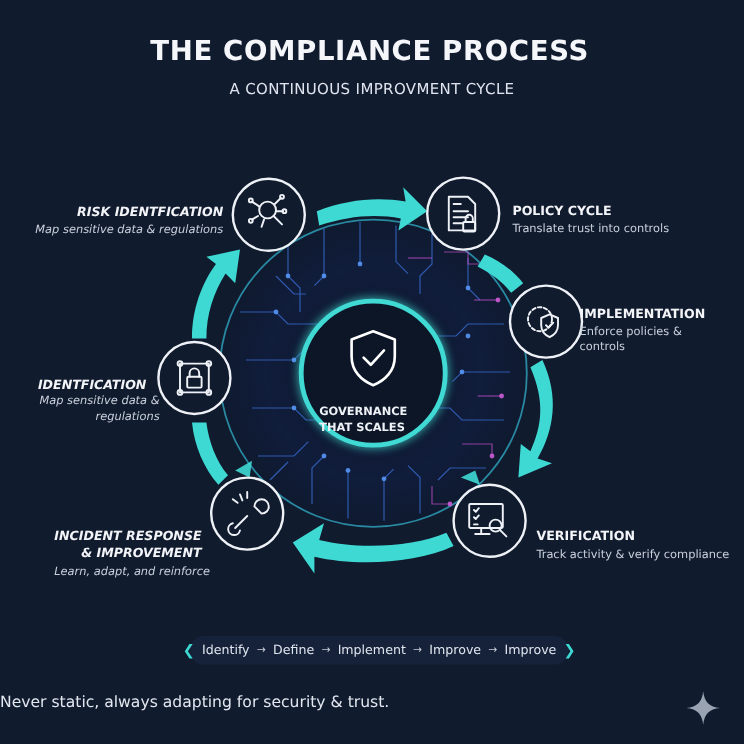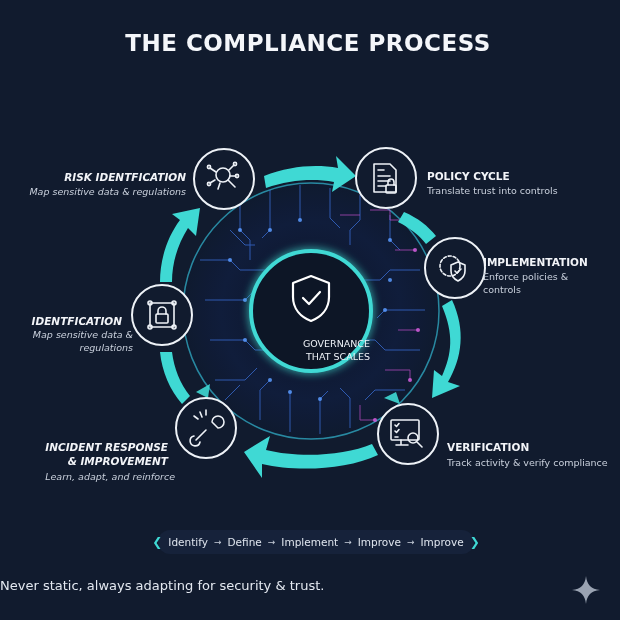--- a/index.html
+++ b/index.html
@@ -21,22 +21,22 @@
   }
   .stage { position:absolute; left:0; top:0; width:620px; height:620px; }
   .node-label {
     position:absolute; font-size:10.5px; font-weight:bold; color:#f2f4f8; line-height:13px;
   }
   .node-desc {
     position:absolute; font-size:9.5px; color:#c9d0dc; line-height:13px;
   }
   .right { text-align:right;font-style:italic; }
   .center-text {
-    position:absolute; left:250px; width:120px; top:337px;
-    text-align:right; font-size:9.5px; font-weight:normal; color:#eef2f7; line-height:13px;
+    position:absolute; left:266px; width:120px; top:337px;
+    text-align:left; font-size:9.5px; font-weight:bold; color:#eef2f7; line-height:13px;
   }
   .flow {
     position:absolute; left:158px; top:530px; width:316px; height:24px;
     background:#16223a; border-radius:12px;
     display:flex; align-items:center; justify-content:center; gap:6px;
     font-size:10.5px; color:#dfe5ee;
   }
   .flow .chev { color:#3fd9d4; font-weight:bold; font-size:12px; }
   .flow .arr { color:#c9d0dc; font-size:9px; }
   .tagline {
@@ -192,20 +192,21 @@
           <circle cx="174" cy="303" r="2"></circle>
           <circle cx="150" cy="327" r="2"></circle>
           <circle cx="174" cy="327" r="2"></circle>
         <rect x="156" y="314" width="12" height="9" rx="1"></rect>
           <path d="M158 314 v-3 a4 4 0 0 1 8 0 v3"></path>
       </g>
     </g>
   </svg>
 
   <div class="title">THE COMPLIANCE PROCESS</div>
+  <div class="subtitle">A CONTINUOUS IMPROVMENT CYCLE</div>
 
   <div class="center-text">
     <div>GOVERNANCE</div>
     <div>THAT SCALES</div>
   </div>
 
   <div class="node-label right" style="left:40px;width:146px;top:171px">RISK IDENTFICATION</div>
   <div class="node-desc right" style="left:20px;width:166px;top:185px">Map sensitive data &amp; regulations</div>
 
   <div class="node-label" style="left:427px;top:170px">POLICY CYCLE</div>

